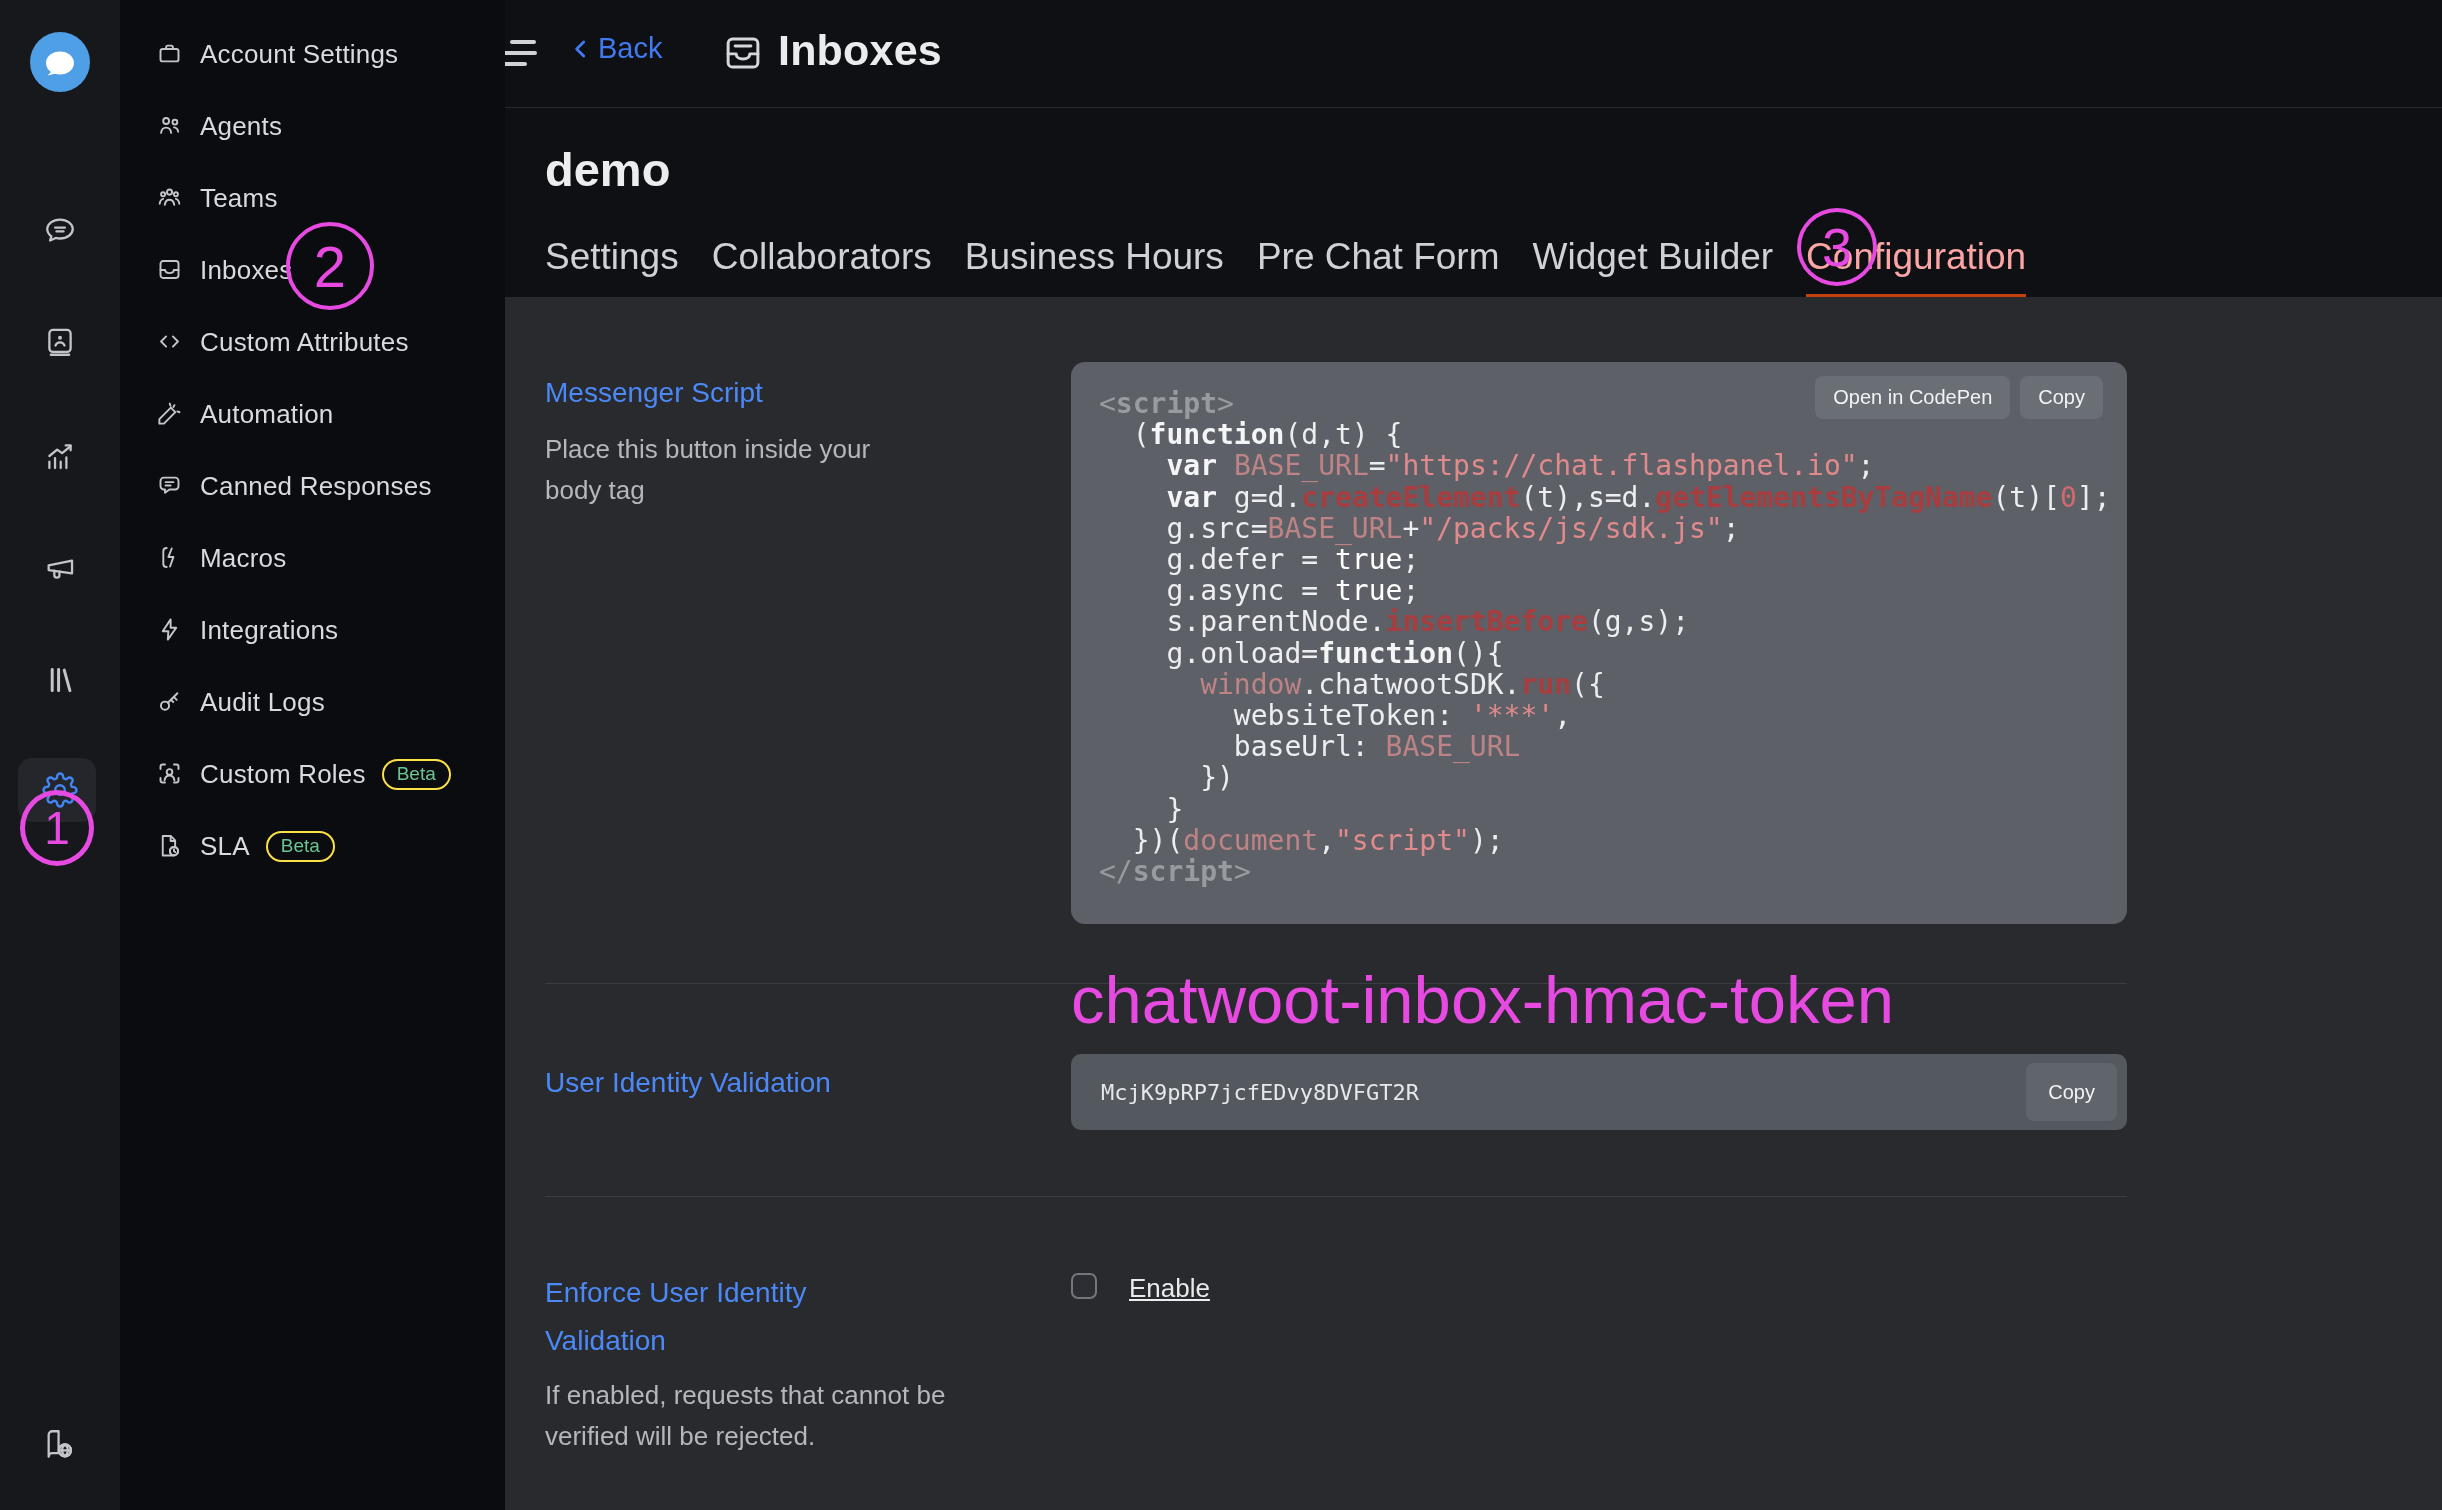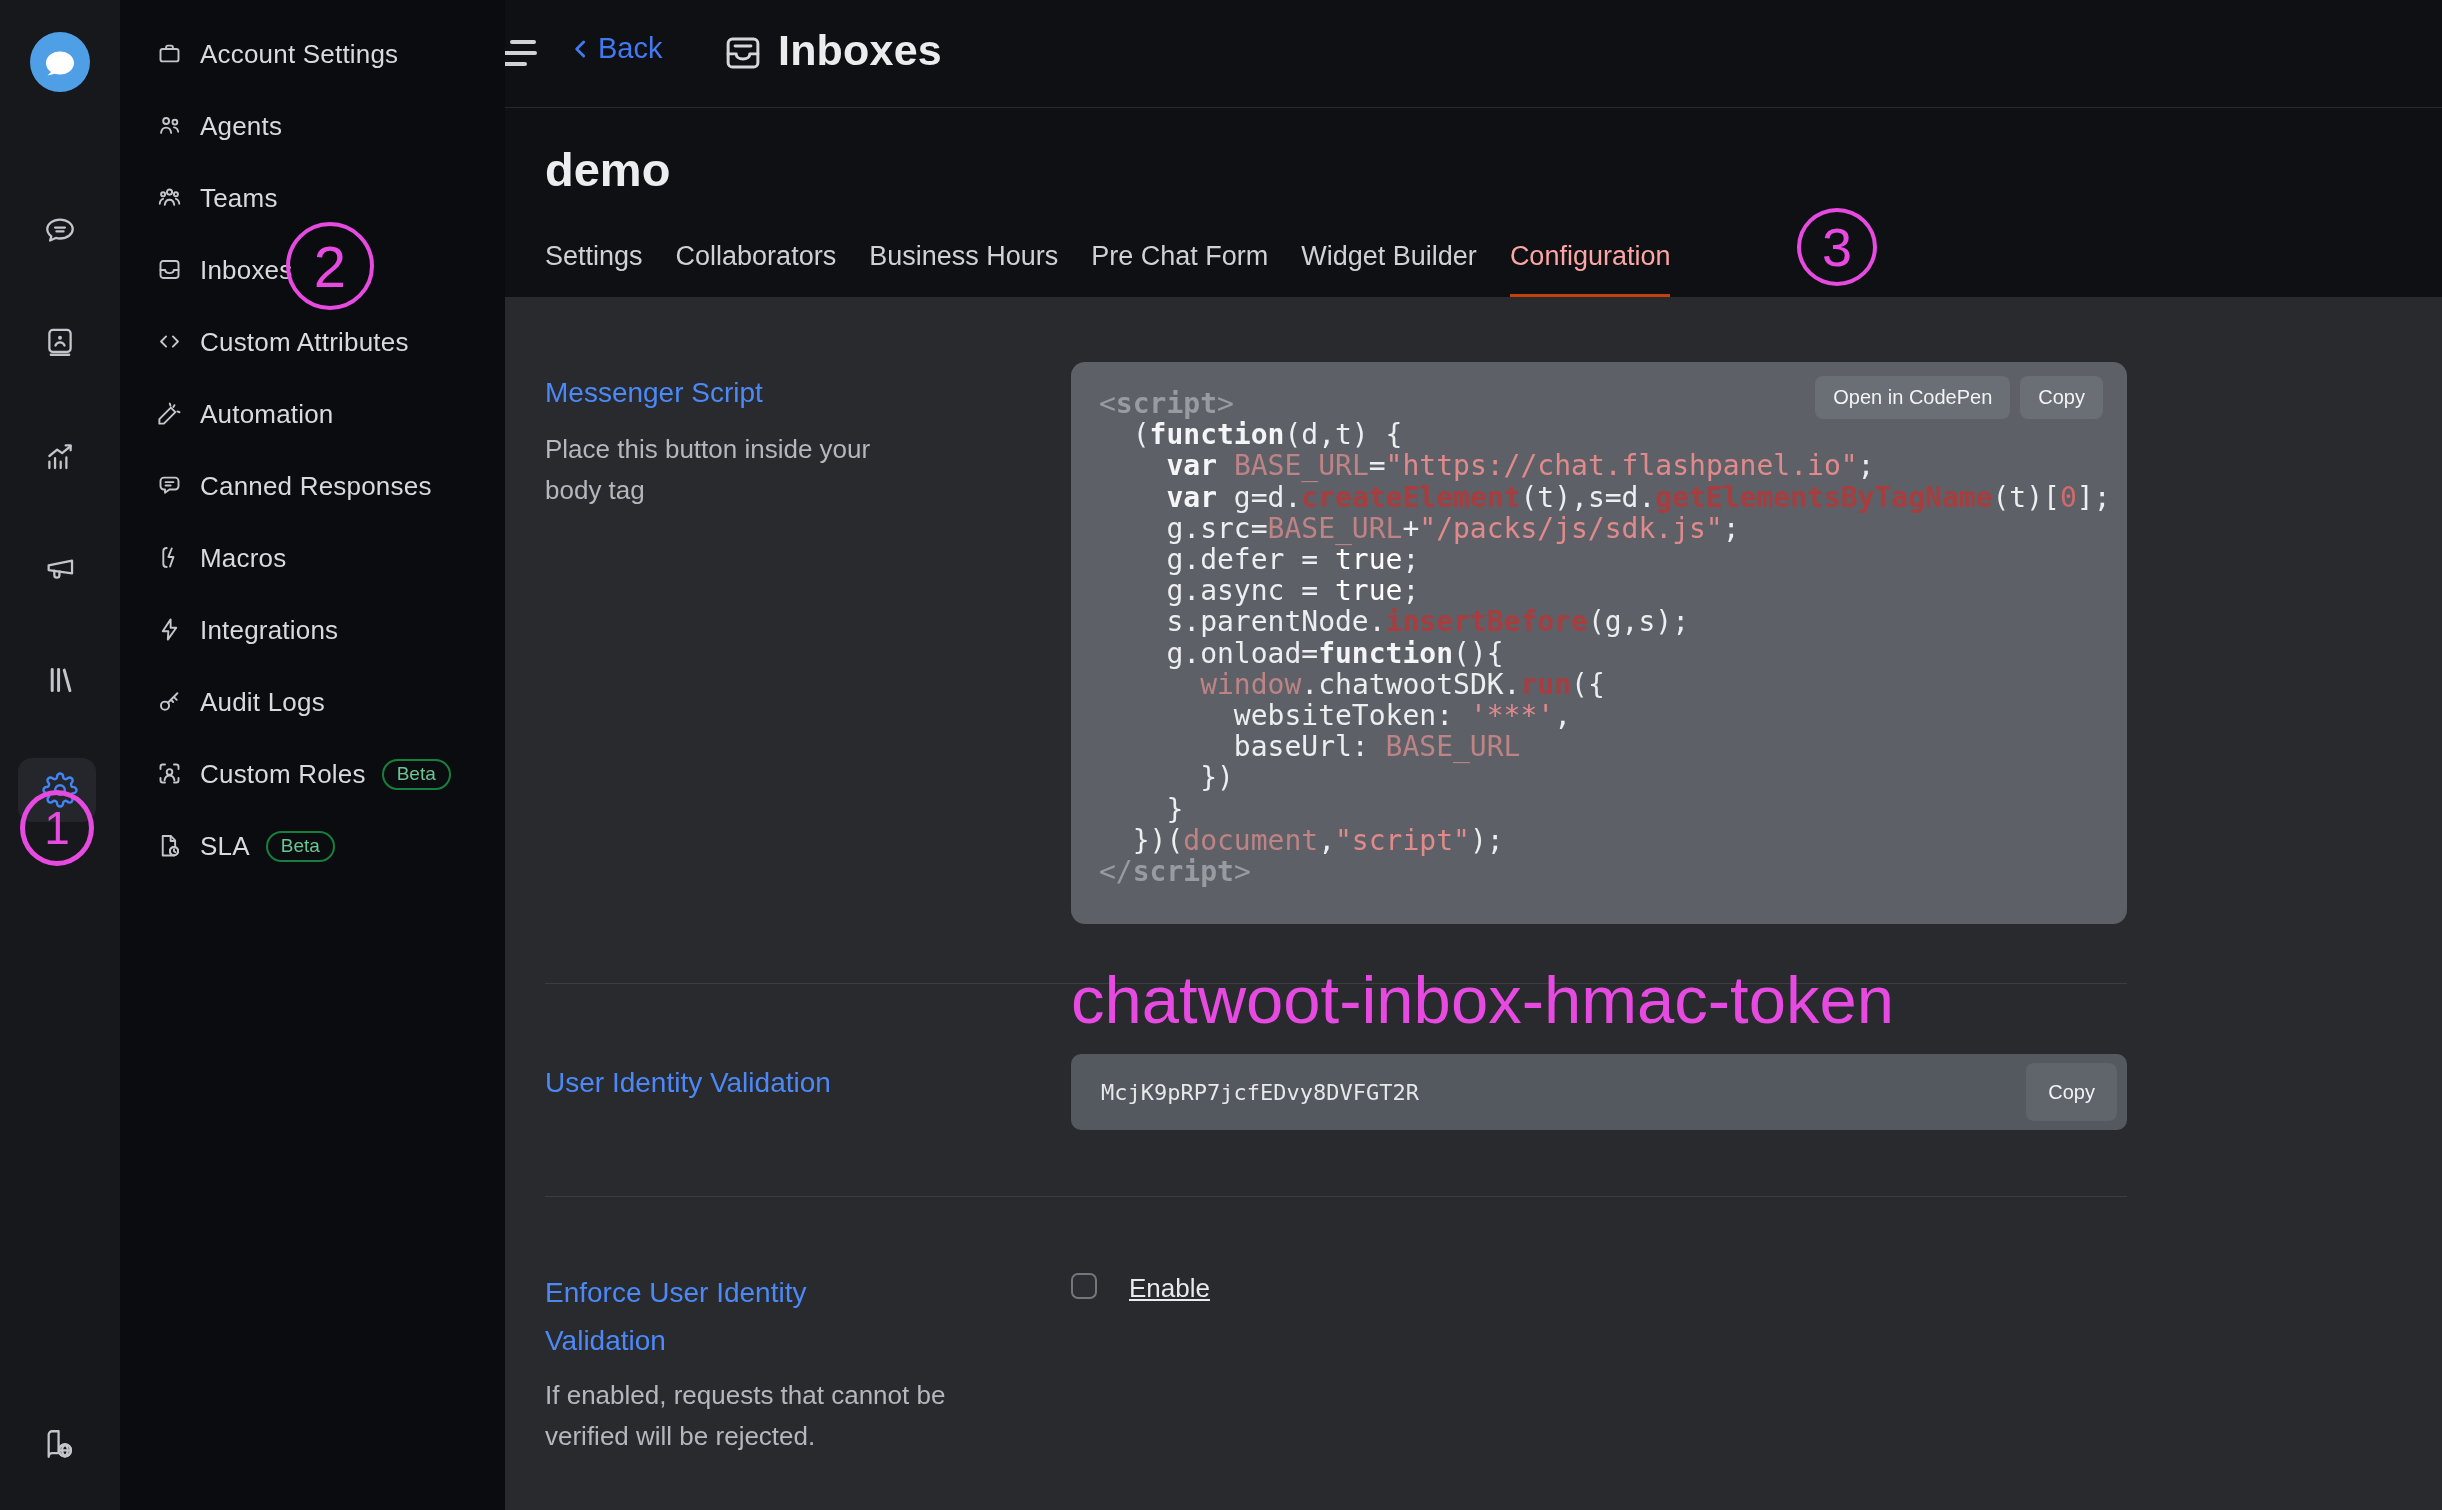--- a/index.html
+++ b/index.html
@@ -32,41 +32,41 @@
     position:absolute; left:120px; top:0; width:385px; height:1510px;
     background:#0b0c0f; z-index:4;
   }
   #sidebar-list { padding-top:18px; }
   .side-item { height:72px; display:flex; align-items:center; padding-left:36px; cursor:pointer; }
   .side-icon { width:28px; height:28px; margin-right:16px; flex:0 0 auto; }
   .side-icon svg { width:27px; height:27px; stroke:#c3c6ca; fill:none; stroke-width:1.7; stroke-linecap:round; stroke-linejoin:round; }
   .side-label { font-size:26px; color:#d8dade; letter-spacing:.2px; white-space:nowrap; }
   .beta {
     margin-left:16px; font-size:19px; color:#6cc493;
-    border:2px solid #15803d; border-radius:999px; padding:2px 13px 3px;
+    border:2px solid #fde047; border-radius:999px; padding:2px 13px 3px;
   }
 
   
   #main { position:absolute; left:478px; top:0; right:0; height:1510px; background:#0f1013; }
   #topbar { position:relative; height:108px; border-bottom:1px solid #26282c; }
   #menu-btn { position:absolute; left:25px; top:37px; width:36px; height:34px; cursor:pointer; }
   #menu-btn i { position:absolute; height:4px; background:#d0d3d6; border-radius:2px; display:block; }
   #menu-btn i:nth-child(1){ left:7px; top:3px; width:26px; }
   #menu-btn i:nth-child(2){ left:0; top:14px; width:34px; }
   #menu-btn i:nth-child(3){ left:0; top:25px; width:24px; }
   #back-link { position:absolute; left:90px; top:32px; display:flex; align-items:center; gap:4px; color:#4179f1; font-size:29px; cursor:pointer; }
   #back-link svg { width:26px; height:26px; stroke:#4179f1; fill:none; stroke-width:2.6; stroke-linecap:round; stroke-linejoin:round; }
   #topbar-inbox-icon { position:absolute; left:244px; top:32px; }
   #topbar-inbox-icon svg { width:42px; height:42px; stroke:#d5d8db; fill:none; stroke-width:1.7; stroke-linecap:round; stroke-linejoin:round; }
   #topbar-title { position:absolute; left:300px; top:26px; font-size:43px; font-weight:700; color:#eaecee; letter-spacing:.2px; }
 
   #pagehead { position:absolute; left:0; top:108px; right:0; height:189px; }
   #page-title { position:absolute; left:67px; top:34px; font-size:47px; font-weight:700; color:#ebedef; }
   #tabs { position:absolute; left:67px; bottom:0; display:flex; gap:33px; }
-  .tab { font-size:27px; color:#cfd2d5; padding-bottom:21px; line-height:33px; cursor:pointer; }
+  .tab { font-size:37px; color:#cfd2d5; padding-bottom:21px; line-height:33px; cursor:pointer; }
   .tab.active { color:#fca5a5; border-bottom:3px solid #c2410c; }
 
   #content { position:absolute; left:0; top:297px; right:0; bottom:0; background:#282a2e; }
   .sec-title { position:absolute; left:67px; font-size:28px; color:#4c89f7; font-weight:500;margin-top:10px; }
   .sec-desc { position:absolute; left:67px; font-size:26px; color:#b4b7bb; line-height:41px; }
 
   
   #code-block {
     position:absolute; left:593px; top:65px; width:1056px; height:562px;
     background:#5d6167; border-radius:14px;

